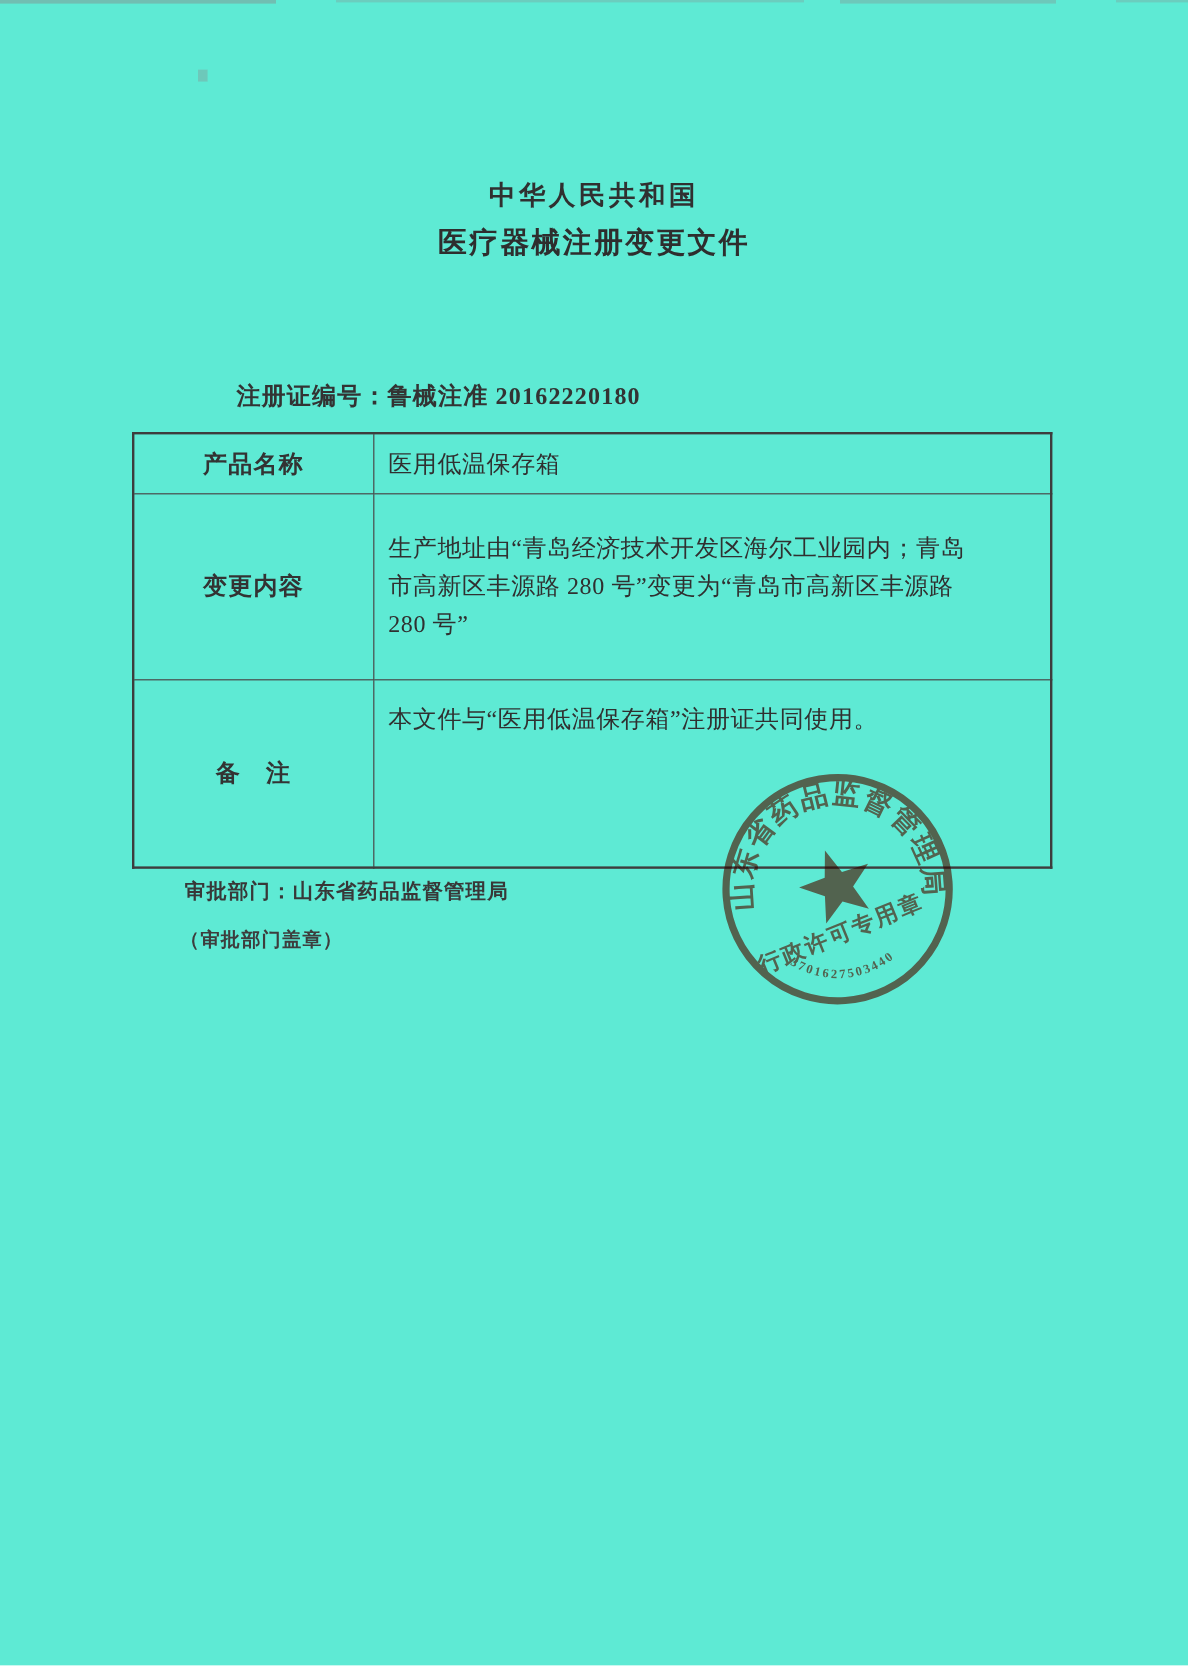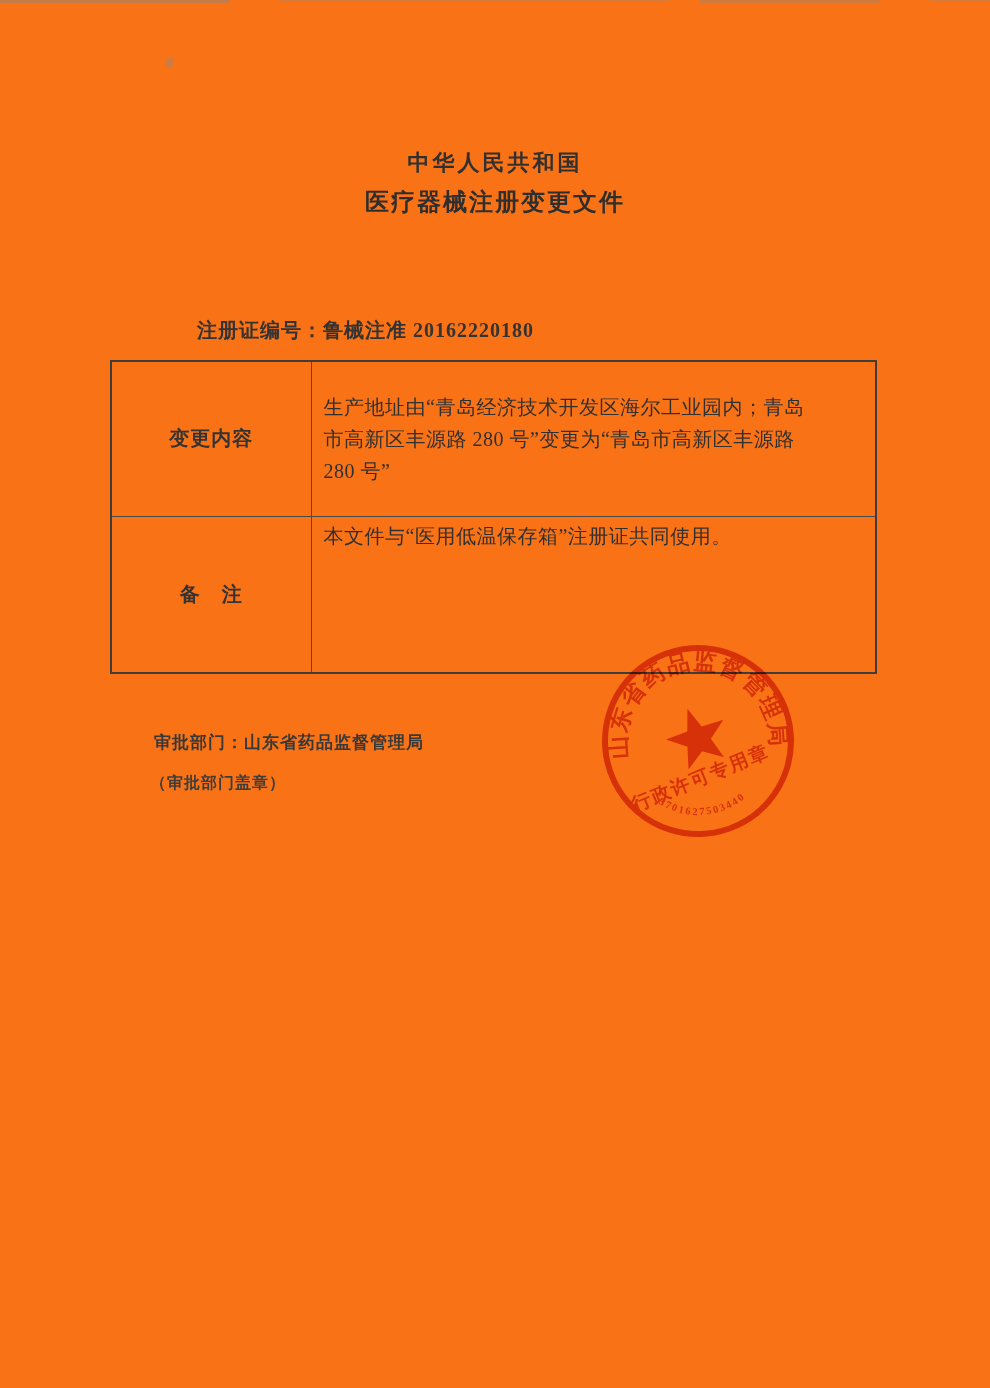--- a/index.html
+++ b/index.html
@@ -4,21 +4,21 @@
 <style>
   * { margin: 0; padding: 0; box-sizing: border-box; }
   html, body { background: #ffffff; }
   body {
     width: 990px; height: 1388px;
     position: relative;
     font-family: "Liberation Serif", "DejaVu Serif", serif;
     color: #2b2b2b;
     overflow: hidden;
   }
-  .page { position: absolute; inset: 0; background: #f97316; }
+  .page { position: absolute; inset: 0; background: #5eead4; }
 
   
   .artifact { position: absolute; background: #8a8a8a; opacity: .45; }
 
   .title-block { position: absolute; top: 148px; left: 0; width: 100%; text-align: center; }
   .title-line1 {
     font-size: 22px; font-weight: 700; letter-spacing: 3px; color: #303030;
   }
   .title-line2 {
     margin-top: 8px;
@@ -45,21 +45,21 @@
     letter-spacing: 1px; color: #333;
   }
   .cell-content {
     font-size: 20px; color: #303030; padding: 0 14px 0 12px;
     letter-spacing: .5px;
   }
   .row-1 { height: 50px; }
   .row-2 { height: 155px; }
   .row-3 { height: 157px; }
   .row-2 .cell-content { white-space: pre-line; line-height: 32px; vertical-align: middle; }
-  .row-3 .cell-content { vertical-align: top; padding-top: 4px; line-height: 30px; }
+  .row-3 .cell-content { vertical-align: top; padding-top: 18px; line-height: 30px; }
 
   .footer-left-1 {
     position: absolute; left: 154px; top: 731px;
     font-size: 17px; font-weight: 600; color: #383838; letter-spacing: 1px;
   }
   .footer-left-2 {
     position: absolute; left: 150px; top: 773px;
     font-size: 16px; font-weight: 700; color: #3d3d3d; letter-spacing: 1px;
   }
   .footer-right {
@@ -90,20 +90,24 @@
     <div class="title-line1">中华人民共和国</div>
     <div class="title-line2">医疗器械注册变更文件</div>
   </div>
 
   <div class="reg-line">
     <span>注册证编号：</span><span>鲁械注准 20162220180</span>
   </div>
 
   <table class="doc-table">
     <tbody>
+        <tr class="row-1">
+      <td class="col-label cell-label">产品名称</td>
+      <td class="cell-content">医用低温保存箱</td>
+    </tr>
     <tr class="row-2">
       <td class="col-label cell-label">变更内容</td>
       <td class="cell-content">生产地址由“青岛经济技术开发区海尔工业园内；青岛
 市高新区丰源路 280 号”变更为“青岛市高新区丰源路
 280 号”</td>
     </tr>
     <tr class="row-3">
       <td class="col-label cell-label">备　注</td>
       <td class="cell-content">本文件与“医用低温保存箱”注册证共同使用。</td>
     </tr>

